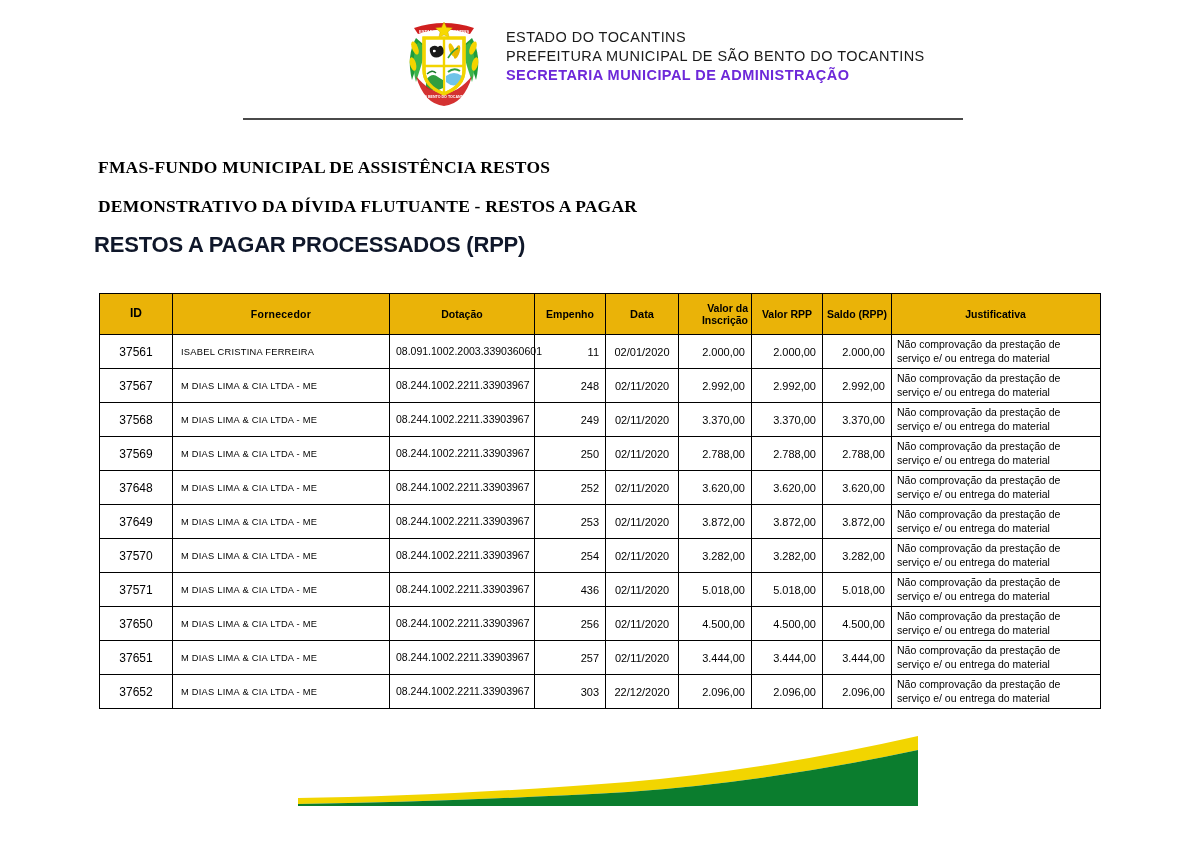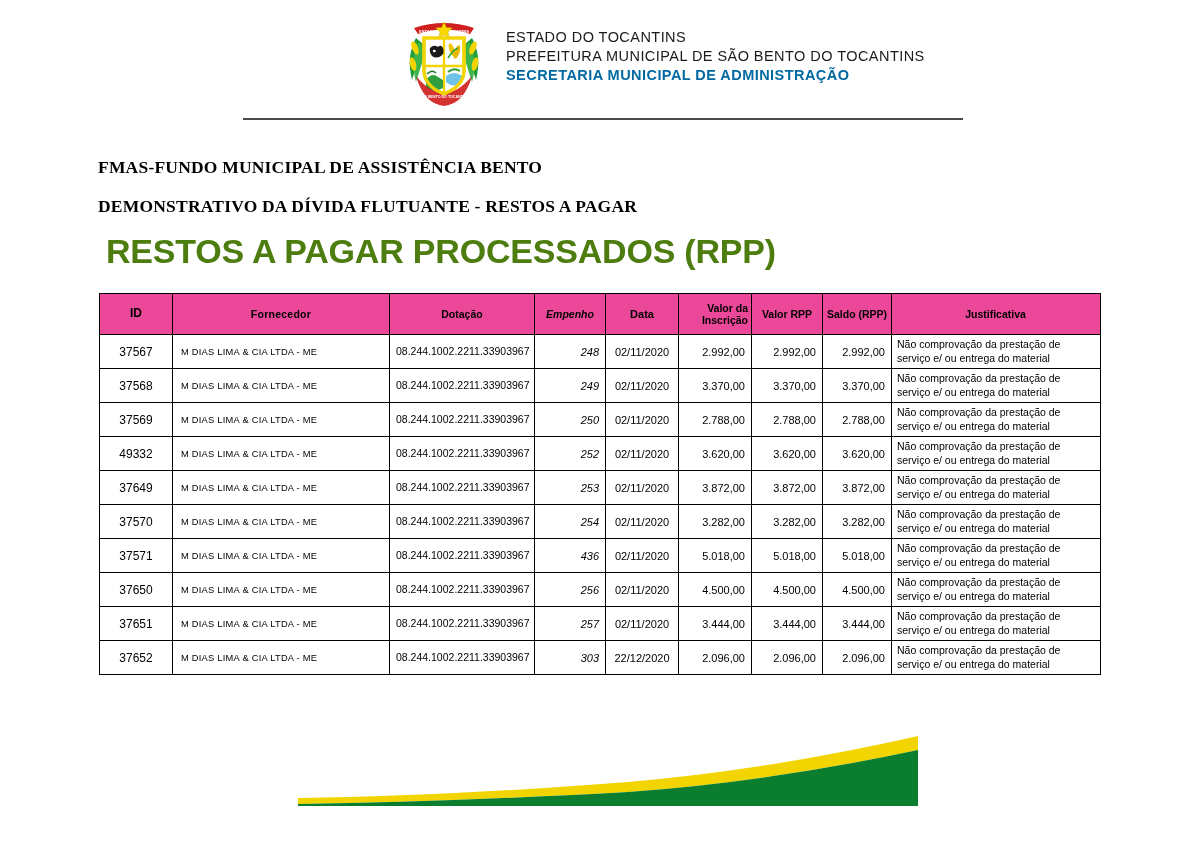--- a/index.html
+++ b/index.html
@@ -43,21 +43,21 @@
     line-height: 1.30;
   }
   .header-lines div {
     font-size: 14.5px;
     letter-spacing: 0.45px;
     color: #1b1b1b;
     white-space: nowrap;
   }
   .header-lines div.strong {
     font-weight: bold;
-    color: #0369a1;
+    color: #6d28d9;
   }
   .header-rule {
     position: absolute;
     left: 243px;
     top: 118px;
     width: 720px;
     height: 0;
     border-top: 2px solid #4a4a4a;
   }
 
@@ -70,27 +70,27 @@
     font-size: 17.5px;
     letter-spacing: 0.2px;
     color: #000;
     white-space: nowrap;
   }
   .subtitle-1 { top: 157px; }
   .subtitle-2 { top: 196px; }
 
   .main-title {
     position: absolute;
-    left: 106px;
+    left: 94px;
     top: 232px;
     font-family: "Liberation Sans", sans-serif;
     font-weight: bold;
-    font-size: 34px;
+    font-size: 22px;
     letter-spacing: -0.2px;
-    color: #4d7c0f;
+    color: #0f172a;
     white-space: nowrap;
   }
 
   
   .table-wrap {
     position: absolute;
     left: 99px;
     top: 293px;
     width: 957px;
   }
@@ -101,36 +101,36 @@
     background: #fff;
   }
   table.rpp th,
   table.rpp td {
     border: 1px solid #000000;
     padding: 0;
     vertical-align: middle;
     font-family: "Liberation Sans", sans-serif;
   }
   table.rpp thead th {
-    background: #ec4899;
+    background: #eab308;
     font-size: 10.5px;
     font-weight: bold;
     text-align: center;
     height: 36px;
     line-height: 1.15;
     padding: 2px 3px;
   }
   table.rpp tbody td {
     height: 33px;
     font-size: 10.5px;
   }
   .c-id      { width: 66px;  text-align: center; font-size: 12px !important; }
   .c-forn    { width: 210px; text-align: left;   padding-left: 8px !important; font-size: 9.3px !important; letter-spacing: 0.25px; }
   .c-dot     { width: 138px; text-align: left;   padding-left: 6px !important; font-size: 10.5px !important; line-height: 1.28; margin-left: 15px; }
-  .c-emp     { width: 64px;  text-align: right;  padding-right: 6px !important; font-size: 11px !important; font-style: italic; }
+  .c-emp     { width: 64px;  text-align: right;  padding-right: 6px !important; font-size: 11px !important; }
   .c-data    { width: 66px;  text-align: center; font-size: 11px !important; }
   .c-vinsc   { width: 66px;  text-align: right;  padding-right: 6px !important; font-size: 11px !important; }
   .c-vrpp    { width: 64px;  text-align: right;  padding-right: 6px !important; font-size: 11px !important; }
   .c-saldo   { width: 62px;  text-align: right;  padding-right: 6px !important; font-size: 11px !important; }
   .c-just    { width: 201px; text-align: left;   padding-left: 5px !important; padding-right: 4px !important; font-size: 10.5px !important; line-height: 1.25; }
 
   
   .doc-footer {
     position: absolute;
     left: 0;
@@ -197,41 +197,52 @@
     <div class="header-lines">
       <div>ESTADO DO TOCANTINS</div>
       <div>PREFEITURA MUNICIPAL DE SÃO BENTO DO TOCANTINS</div>
       <div class="strong">SECRETARIA MUNICIPAL DE ADMINISTRAÇÃO</div>
     </div>
 
   </div>
   <div class="header-rule"></div>
 </div>
 
-<div class="subtitle subtitle-1">FMAS-FUNDO MUNICIPAL DE ASSISTÊNCIA BENTO</div>
+<div class="subtitle subtitle-1">FMAS-FUNDO MUNICIPAL DE ASSISTÊNCIA RESTOS</div>
 <div class="subtitle subtitle-2">DEMONSTRATIVO DA DÍVIDA FLUTUANTE - RESTOS A PAGAR</div>
 <div class="main-title">RESTOS A PAGAR PROCESSADOS (RPP)</div>
 
 <div class="table-wrap">
   <table class="rpp">
     <thead>
       <tr>
         <th class="c-id">ID</th>
         <th class="c-forn" style="text-align:center;padding-left:3px !important;font-size:10.5px !important;">Fornecedor</th>
         <th class="c-dot" style="text-align:center;padding-left:3px !important;font-size:10.5px !important;">Dotação</th>
         <th class="c-emp" style="text-align:center;padding-right:3px !important;font-size:10.5px !important;">Empenho</th>
         <th class="c-data">Data</th>
         <th class="c-vinsc" style="text-align:right;padding-right:3px !important;font-size:10.5px !important;">Valor da Inscrição</th>
         <th class="c-vrpp" style="text-align:center;padding-right:3px !important;font-size:10.5px !important;">Valor RPP</th>
         <th class="c-saldo" style="text-align:center;padding-right:3px !important;font-size:10.5px !important;">Saldo (RPP)</th>
         <th class="c-just" style="text-align:center;padding-left:3px !important;font-size:10.5px !important;">Justificativa</th>
       </tr>
     </thead>
     <tbody id="rpp-body">
         <tr>
+          <td class="c-id">37561</td>
+          <td class="c-forn">ISABEL CRISTINA FERREIRA</td>
+          <td class="c-dot">08.091.1002.2003.3390360601</td>
+          <td class="c-emp">11</td>
+          <td class="c-data">02/01/2020</td>
+          <td class="c-vinsc">2.000,00</td>
+          <td class="c-vrpp">2.000,00</td>
+          <td class="c-saldo">2.000,00</td>
+          <td class="c-just">Não comprovação da prestação de serviço e/ ou entrega do material</td>
+        </tr>
+        <tr>
           <td class="c-id">37567</td>
           <td class="c-forn">M DIAS LIMA &amp; CIA LTDA - ME</td>
           <td class="c-dot">08.244.1002.2211.33903967</td>
           <td class="c-emp">248</td>
           <td class="c-data">02/11/2020</td>
           <td class="c-vinsc">2.992,00</td>
           <td class="c-vrpp">2.992,00</td>
           <td class="c-saldo">2.992,00</td>
           <td class="c-just">Não comprovação da prestação de serviço e/ ou entrega do material</td>
         </tr>
@@ -251,21 +262,21 @@
           <td class="c-forn">M DIAS LIMA &amp; CIA LTDA - ME</td>
           <td class="c-dot">08.244.1002.2211.33903967</td>
           <td class="c-emp">250</td>
           <td class="c-data">02/11/2020</td>
           <td class="c-vinsc">2.788,00</td>
           <td class="c-vrpp">2.788,00</td>
           <td class="c-saldo">2.788,00</td>
           <td class="c-just">Não comprovação da prestação de serviço e/ ou entrega do material</td>
         </tr>
         <tr>
-          <td class="c-id">49332</td>
+          <td class="c-id">37648</td>
           <td class="c-forn">M DIAS LIMA &amp; CIA LTDA - ME</td>
           <td class="c-dot">08.244.1002.2211.33903967</td>
           <td class="c-emp">252</td>
           <td class="c-data">02/11/2020</td>
           <td class="c-vinsc">3.620,00</td>
           <td class="c-vrpp">3.620,00</td>
           <td class="c-saldo">3.620,00</td>
           <td class="c-just">Não comprovação da prestação de serviço e/ ou entrega do material</td>
         </tr>
         <tr>

